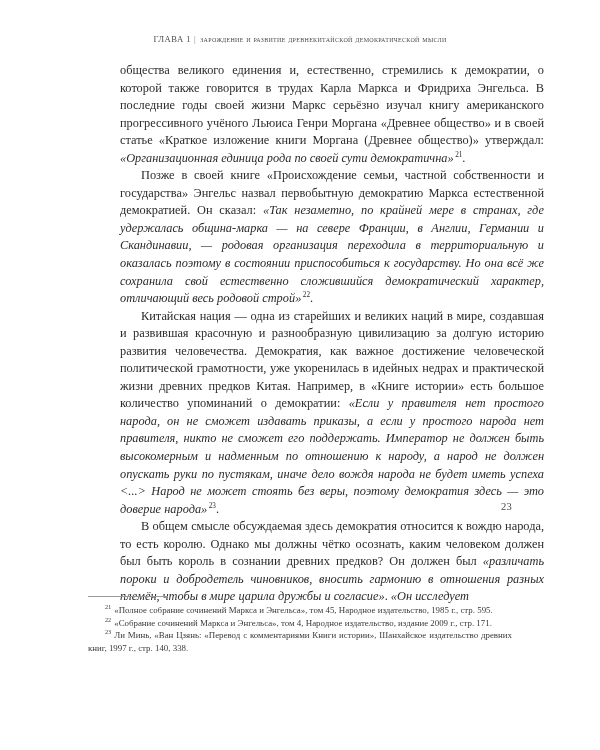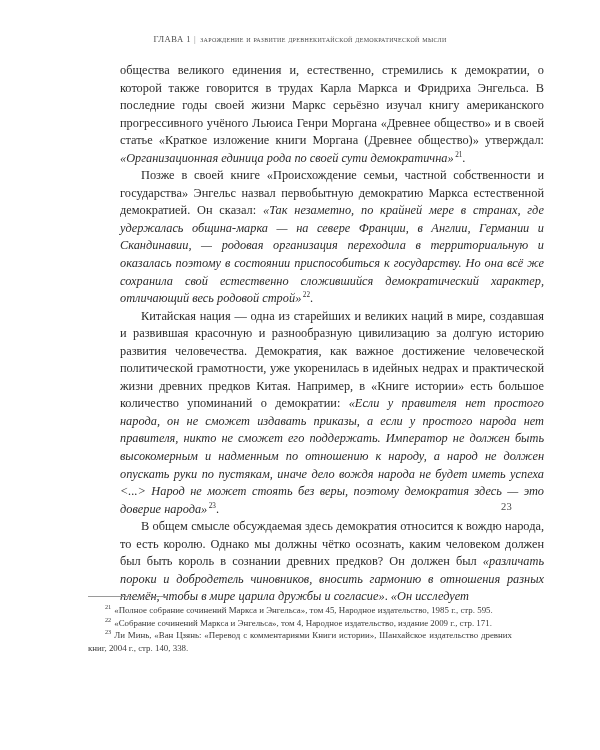--- a/index.html
+++ b/index.html
@@ -132,18 +132,18 @@
     <p class="para"><span>Китайская нация — одна из старейших и великих наций в мире, создавшая и развившая красочную и разнообразную цивилизацию за долгую историю развития человечества. Демократия, как важное достижение человеческой политической грамотности, уже укоренилась в идейных недрах и практической жизни древних предков Китая. Например, в «Книге истории» есть большое количество упоминаний о демократии: </span><i>«Если у правителя нет простого народа, он не сможет издавать приказы, а если у простого народа нет правителя, никто не сможет его поддержать. Император не должен быть высокомерным и надменным по отношению к народу, а народ не должен опускать руки по пустякам, иначе дело вождя народа не будет иметь успеха &lt;...&gt; Народ не может стоять без веры, поэтому демократия здесь — это доверие народа»</i><sup class="fn">23</sup><span>.</span></p>
 
     <p class="para"><span>В общем смысле обсуждаемая здесь демократия относится к вождю народа, то есть королю. Однако мы должны чётко осознать, каким человеком должен был быть король в сознании древних предков? Он должен был </span><i>«различать пороки и добродетель чиновников, вносить гармонию в отношения разных племён, чтобы в мире царила дружбы и согласие»</i><span>. </span><i>«Он исследует</i></p>
 
   </div>
 
   <div class="footnotes">
     <hr class="fn-rule">
     <p class="footnote"><sup class="fn-num">21</sup><span>«Полное собрание сочинений Маркса и Энгельса», том 45, Народное издательство, 1985 г., стр. 595.</span></p>
     <p class="footnote"><sup class="fn-num">22</sup><span>«Собрание сочинений Маркса и Энгельса», том 4, Народное издательство, издание 2009 г., стр. 171.</span></p>
-    <p class="footnote"><sup class="fn-num">23</sup><span>Ли Минь, «Ван Цзянь: «Перевод с комментариями Книги истории», Шанхайское издательство древних книг, 2004 г., стр. 140, 338.</span></p>
+    <p class="footnote"><sup class="fn-num">23</sup><span>Ли Минь, «Ван Цзянь: «Перевод с комментариями Книги истории», Шанхайское издательство древних книг, 1997 г., стр. 140, 338.</span></p>
   </div>
 
   <div class="folio">23</div>
 
 </div>
 
 </body></html>

